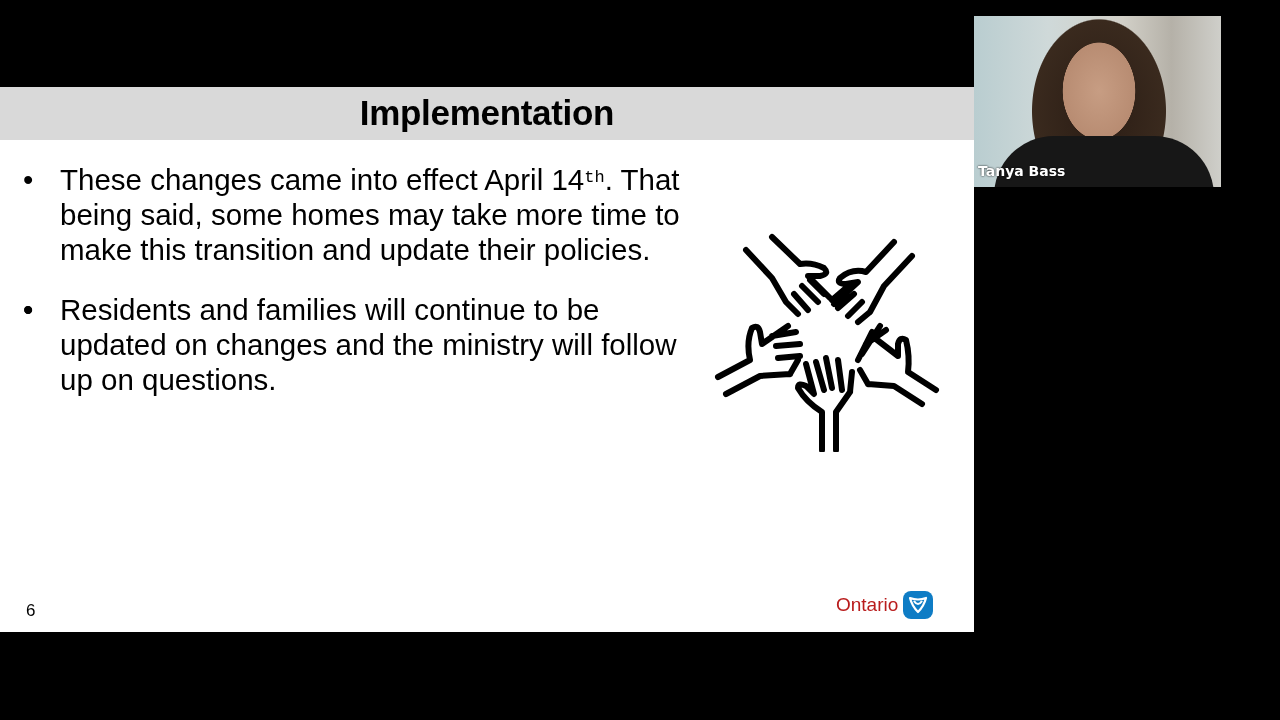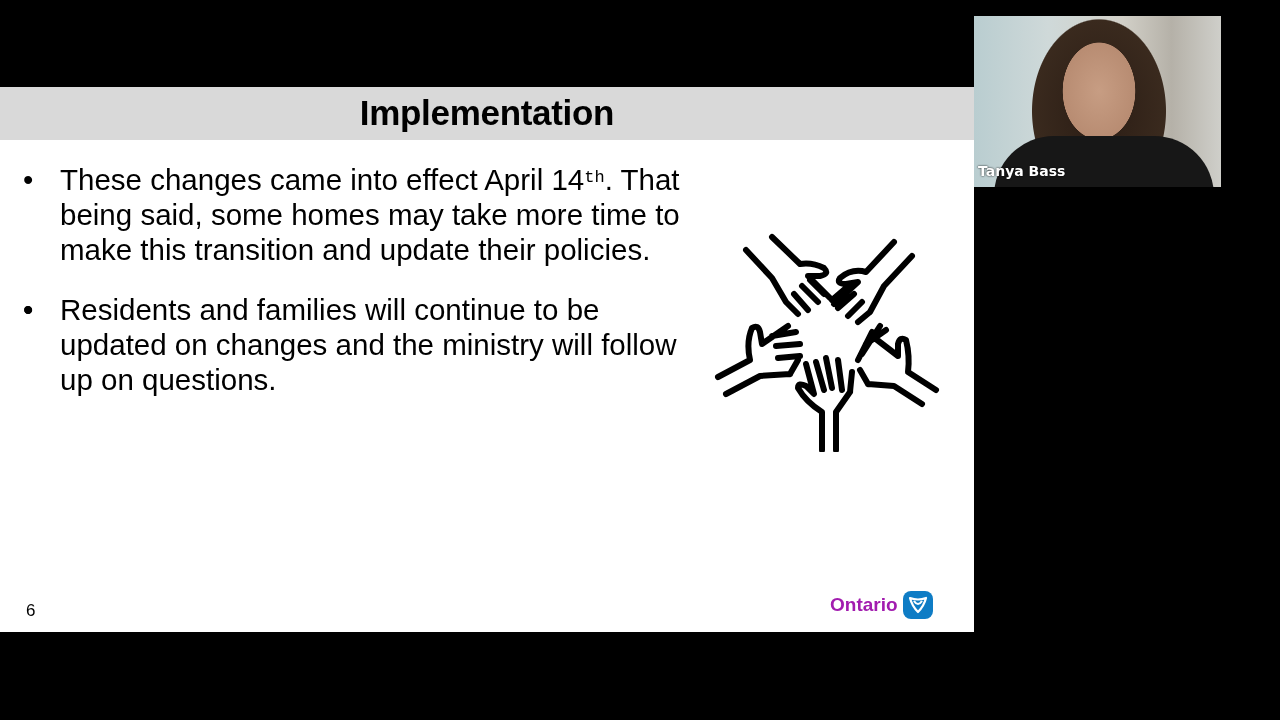--- a/index.html
+++ b/index.html
@@ -7,21 +7,21 @@
   .slide { position:absolute; left:0; top:87px; width:974px; height:545px; background:#fff; }
   .slide-title-bar { position:absolute; left:0; top:0; width:974px; height:53px; background:#d9d9d9;padding-left:24px; }
   .slide-title { position:absolute; left:0; width:974px; top:6px; text-align:center; font-weight:bold; font-size:35px; color:#000; letter-spacing:-0.3px; }
   .bullets { position:absolute; left:0; top:75px; width:700px; }
   .bullet { position:relative; padding-left:60px; font-size:29.5px; line-height:35px; color:#000; margin-bottom:25px; width:620px; }
   .bullet .dot { position:absolute; left:23px; top:0; }
   .bullet sup { font-size:17px; vertical-align:top; position:relative; top:-2px;font-family:Liberation Mono, monospace; }
   .hands { position:absolute; left:712px; top:145px; width:230px; height:220px; }
   .slide-num { position:absolute; left:26px; top:514px; font-size:17px; color:#000; }
   .ontario { position:absolute; left:830px; top:504px; display:flex; align-items:center; }
-  .ontario-text { font-weight:bold; font-size:19px; color:#a21caf; margin-right:5px; }
+  .ontario-text { font-weight:normal; font-size:19px; color:#b91c1c; margin-right:5px;margin-left:6px; }
   .ontario-logo { width:30px; height:28px; background:#0e7cc5; border-radius:8px; display:flex; align-items:center; justify-content:center; }
   .video { position:absolute; left:974px; top:16px; width:247px; height:171px; overflow:hidden;
     background: radial-gradient(ellipse 60px 80px at 125px 75px, #c79d83 0%, #b88c72 60%, transparent 61%),
                 radial-gradient(ellipse 95px 130px at 125px 95px, #2a1c14 0%, #3a2a1e 70%, transparent 71%),
                 linear-gradient(90deg, #b9cdd0 0%, #cfd9d9 30%, #d2d0c8 60%, #b5b1a8 80%, #cfcfca 100%); }
   .video-body { position:absolute; left:20px; top:120px; width:220px; height:80px; background:#171717; border-radius:60px 60px 0 0; }
   .video-name { position:absolute; left:4px; top:147px; font-size:14px; font-weight:bold; color:#fff; font-family:"DejaVu Sans", sans-serif; text-shadow:0 0 2px #000; }
 </style>
 </head>
 <body>

